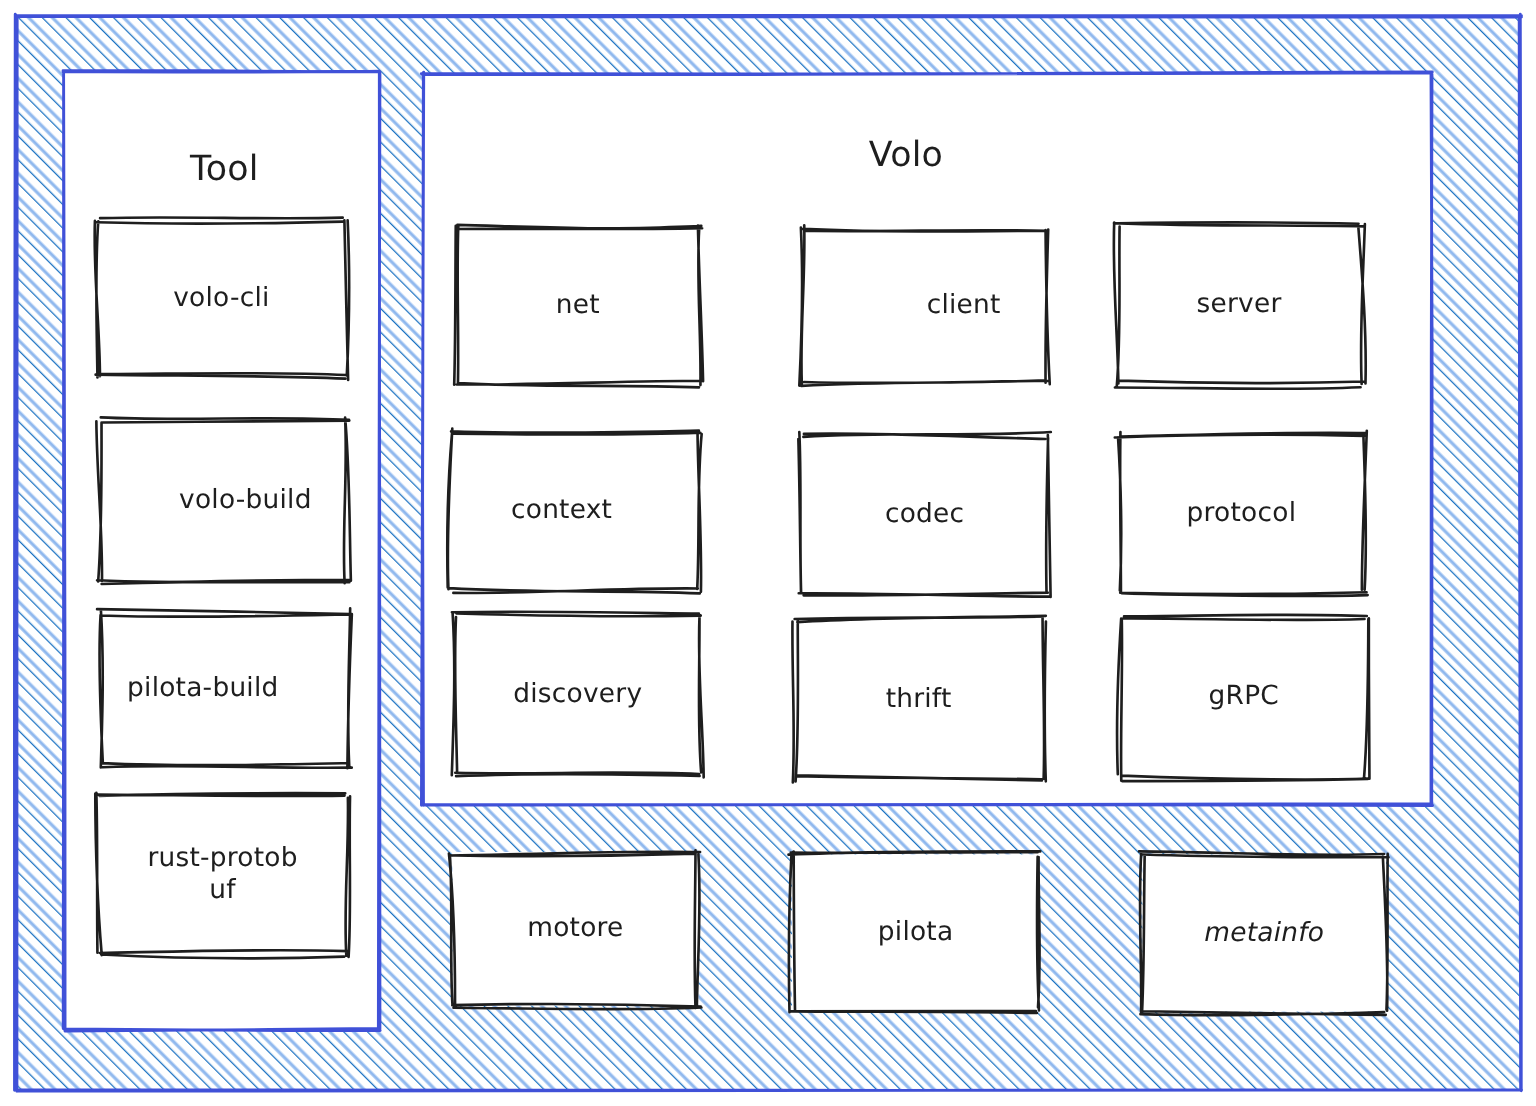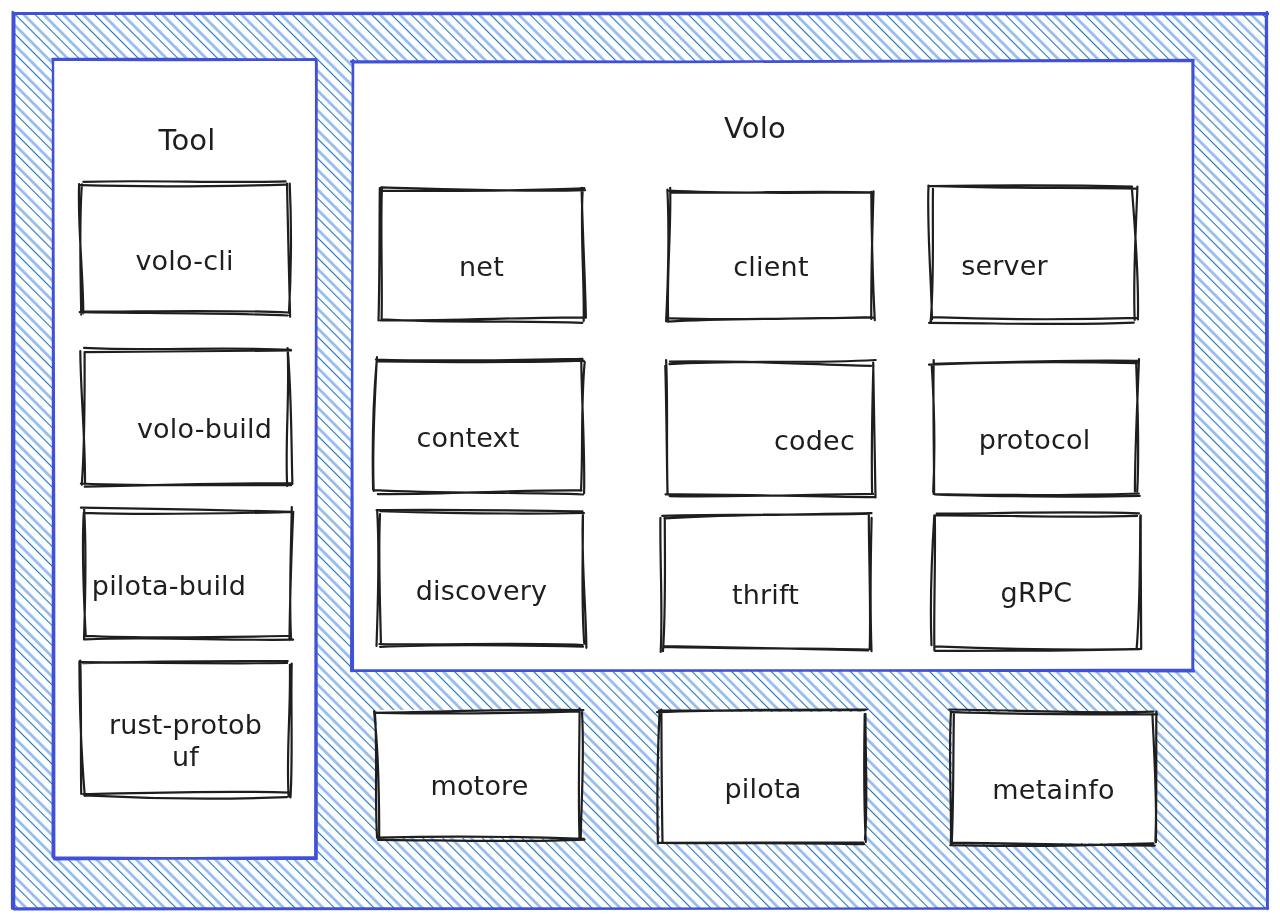--- a/index.html
+++ b/index.html
@@ -4,21 +4,21 @@
 <style>
   html,body{margin:0;padding:0;background:#ffffff;}
   body{width:1280px;height:922px;overflow:hidden;
        font-family:"DejaVu Sans",sans-serif;}
   #stage{position:relative;width:1280px;height:922px;background:#fff;}
   #sketch{position:absolute;inset:0;width:1280px;height:922px;}
   .lbl{position:absolute;display:flex;align-items:center;justify-content:center;
        text-align:center;color:#1e1e1e;line-height:1.18;
        font-family:"DejaVu Sans",sans-serif;font-weight:400;
        letter-spacing:.2px;pointer-events:none;}
-  .node-lbl{font-size:27px;margin-top:12px;}
+  .node-lbl{font-size:22px;}
   .group-lbl{font-size:29px;}
 </style>
 </head>
 <body>
 
 <div id="stage">
   <svg id="sketch" viewBox="0 0 1280 922" xmlns="http://www.w3.org/2000/svg">
     <defs>
       <pattern id="hatch" width="14" height="14" patternUnits="userSpaceOnUse" patternTransform="rotate(-45)">
         <rect width="14" height="14" fill="#ffffff"></rect>
@@ -73,25 +73,25 @@
   </svg>
   <div id="labels">
       <div class="lbl group-lbl" style="left: 67px; top: 120px; width: 240px; height: 40px;">Tool</div>
       <div class="lbl group-lbl" style="left: 635px; top: 108px; width: 240px; height: 40px;">Volo</div>
       <div class="lbl node-lbl" style="left: 81px; top: 183px; width: 207px; height: 131px; white-space: pre-line;">volo-cli</div>
       <div class="lbl node-lbl" style="left: 83px; top: 350px; width: 243px; height: 134px; white-space: pre-line;">volo-build</div>
       <div class="lbl node-lbl" style="left: 83px; top: 510px; width: 172px; height: 128px; white-space: pre-line;">pilota-build</div>
       <div class="lbl node-lbl" style="left: 82px; top: 663px; width: 207px; height: 132px; white-space: pre-line;">rust-protob
 uf</div>
       <div class="lbl node-lbl" style="left: 380px; top: 190px; width: 203px; height: 130px; white-space: pre-line;">net</div>
-      <div class="lbl node-lbl" style="left: 632px; top: 190px; width: 246px; height: 130px; white-space: pre-line; padding-left: 16px;">client</div>
-      <div class="lbl node-lbl" style="left: 902px; top: 188px; width: 205px; height: 132px; white-space: pre-line;">server</div>
+      <div class="lbl node-lbl" style="left: 664px; top: 190px; width: 246px; height: 130px; white-space: pre-line; padding-left: 16px;">client</div>
+      <div class="lbl node-lbl" style="left: 930px; top: 188px; width: 205px; height: 132px; white-space: pre-line;">server</div>
       <div class="lbl node-lbl" style="left: 376px; top: 360px; width: 184px; height: 132px; white-space: pre-line;">context</div>
-      <div class="lbl node-lbl" style="left: 668px; top: 363px; width: 205px; height: 132px; white-space: pre-line; padding-left: 44px;">codec</div>
+      <div class="lbl node-lbl" style="left: 668px; top: 363px; width: 205px; height: 132px; white-space: pre-line;">codec</div>
       <div class="lbl node-lbl" style="left: 932px; top: 362px; width: 205px; height: 132px; white-space: pre-line;">protocol</div>
       <div class="lbl node-lbl" style="left: 378px; top: 512px; width: 207px; height: 133px; white-space: pre-line;">discovery</div>
       <div class="lbl node-lbl" style="left: 662px; top: 516px; width: 207px; height: 133px; white-space: pre-line; border-radius: 32px;">thrift</div>
       <div class="lbl node-lbl" style="left: 934px; top: 514px; width: 205px; height: 134px; white-space: pre-line; text-align: right;">gRPC</div>
       <div class="lbl node-lbl" style="left: 377px; top: 710px; width: 205px; height: 128px; white-space: pre-line;">motore</div>
       <div class="lbl node-lbl" style="left: 660px; top: 712px; width: 206px; height: 130px; white-space: pre-line; border-radius: 21px;">pilota</div>
-      <div class="lbl node-lbl" style="left: 952px; top: 712px; width: 203px; height: 131px; white-space: pre-line;">metainfo</div>
+      <div class="lbl node-lbl" style="left: 952px; top: 712px; width: 203px; height: 131px; white-space: pre-line; font-style: italic;">metainfo</div>
     </div>
 </div>
 
 </body></html>

